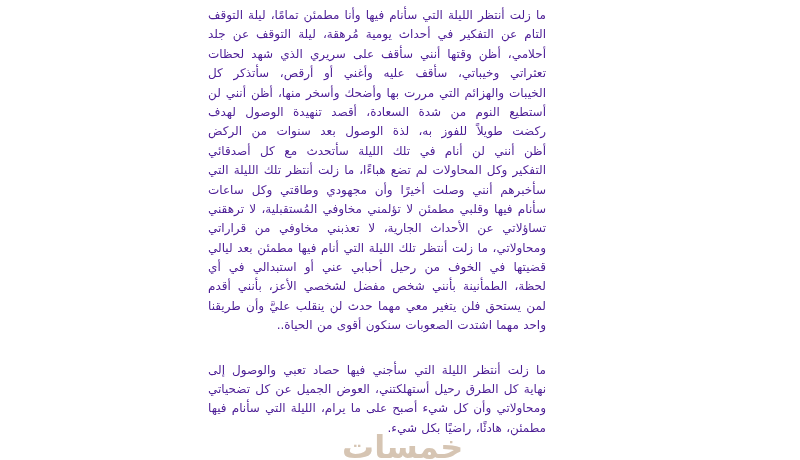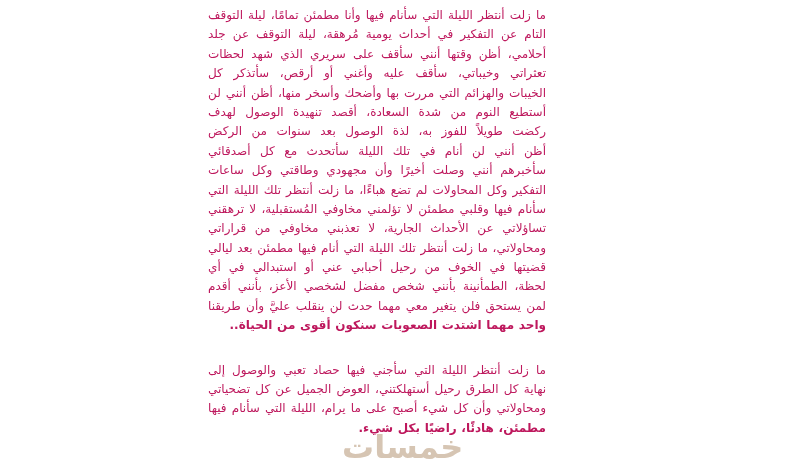--- a/index.html
+++ b/index.html
@@ -44,40 +44,39 @@
   .line {
     height: 19.4px;
     overflow: hidden;
     text-align: justify;
     text-align-last: justify;
     word-spacing: 0.5px;
     white-space: normal;
   }
   .line.final {
     text-align-last: right;
-    font-weight: bold;
   }
 </style>
 </head>
 <body style="background: rgb(255, 255, 255);">
 
 <main class="page">
   <div class="watermark" style="color: rgb(214, 197, 179);">خمسات</div>
-  <article class="text-column" id="text-column" dir="rtl" style="color: #be185d;">
+  <article class="text-column" id="text-column" dir="rtl" style="color: #4c1d95;">
       <div class="para">
         <div class="line">ما زلت أنتظر الليلة التي سأنام فيها وأنا مطمئن تمامًا، ليلة التوقف</div>
         <div class="line">التام عن التفكير في أحداث يومية مُرهقة، ليلة التوقف عن جلد الذات</div>
         <div class="line">أحلامي، أظن وقتها أنني سأقف على سريري الذي شهد لحظات</div>
         <div class="line">تعثراتي وخيباتي، سأقف عليه وأغني أو أرقص، سأتذكر كل</div>
         <div class="line">الخيبات والهزائم التي مررت بها وأضحك وأسخر منها، أظن أنني لن</div>
         <div class="line">أستطيع النوم من شدة السعادة، أقصد تنهيدة الوصول لهدف</div>
         <div class="line">ركضت طويلاً للفوز به، لذة الوصول بعد سنوات من الركض والسعي،</div>
         <div class="line">أظن أنني لن أنام في تلك الليلة سأتحدث مع كل أصدقائي</div>
+        <div class="line">التفكير وكل المحاولات لم تضع هباءًا، ما زلت أنتظر تلك الليلة التي</div>
         <div class="line">سأخبرهم أنني وصلت أخيرًا وأن مجهودي وطاقتي وكل ساعات</div>
-        <div class="line">التفكير وكل المحاولات لم تضع هباءًا، ما زلت أنتظر تلك الليلة التي</div>
         <div class="line">سأنام فيها وقلبي مطمئن لا تؤلمني مخاوفي المُستقبلية، لا ترهقني</div>
         <div class="line">تساؤلاتي عن الأحداث الجارية، لا تعذبني مخاوفي من قراراتي</div>
         <div class="line">ومحاولاتي، ما زلت أنتظر تلك الليلة التي أنام فيها مطمئن بعد ليالي</div>
         <div class="line">قضيتها في الخوف من رحيل أحبابي عني أو استبدالي في أي</div>
         <div class="line">لحظة، الطمأنينة بأنني شخص مفضل لشخصي الأعز، بأنني أقدم</div>
         <div class="line">لمن يستحق فلن يتغير معي مهما حدث لن ينقلب عليَّ وأن طريقنا</div>
         <div class="line final">واحد مهما اشتدت الصعوبات سنكون أقوى من الحياة..</div>
       </div>
       <div class="para">
         <div class="line">ما زلت أنتظر الليلة التي سأجني فيها حصاد تعبي والوصول إلى</div>

